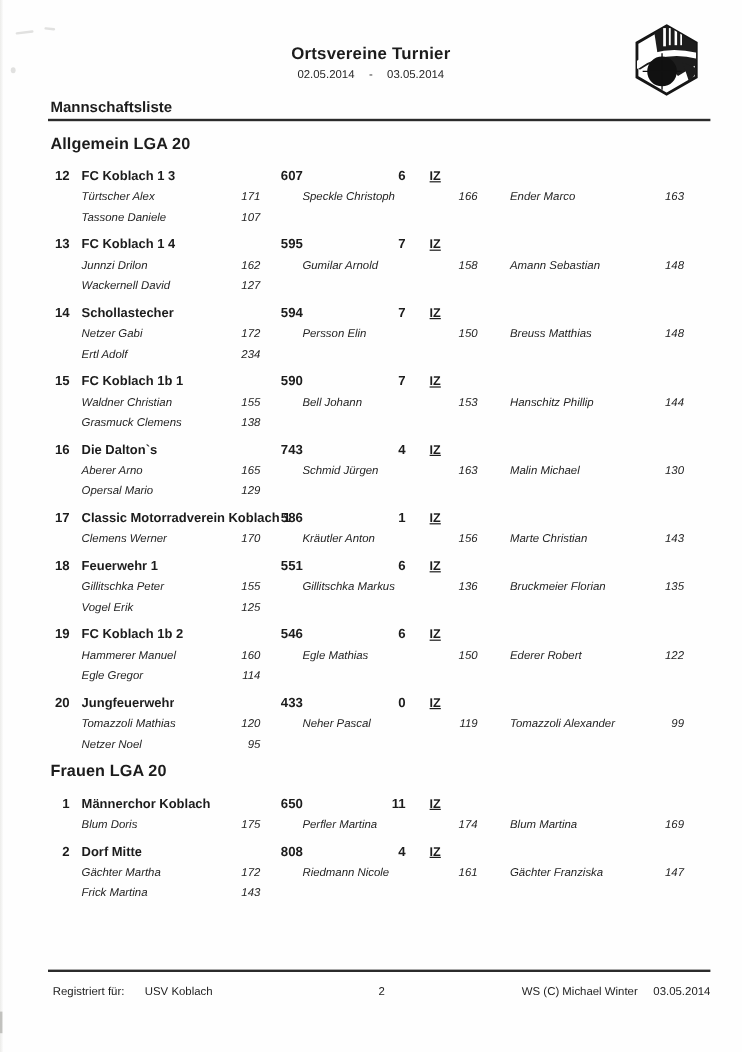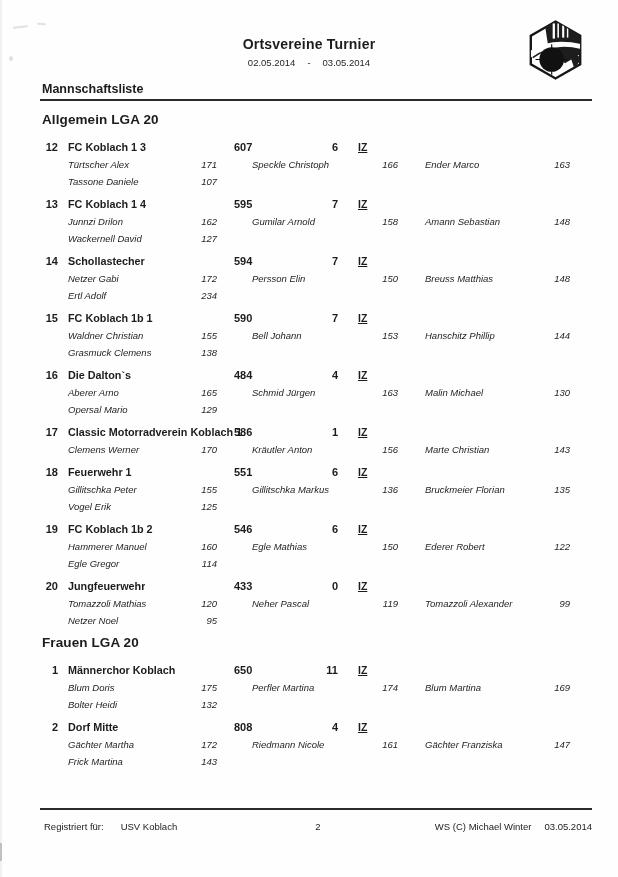--- a/index.html
+++ b/index.html
@@ -189,21 +189,21 @@
     <div class="row p-row">
       <span class="p-name pos1">Grasmuck Clemens</span>
       <span class="p-score spos1">138</span>
     </div>
   </div>
 
   <div class="team-block">
     <div class="row t-row">
       <span class="c-rank">16</span>
       <span class="c-name">Die Dalton`s</span>
-      <span class="c-total">484</span>
+      <span class="c-total">743</span>
       <span class="c-izn">4</span>
       <span class="c-izl">IZ</span>
     </div>
     <div class="row p-row">
       <span class="p-name pos1">Aberer Arno</span>
       <span class="p-score spos1">165</span>
       <span class="p-name pos2">Schmid Jürgen</span>
       <span class="p-score spos2">163</span>
       <span class="p-name pos3">Malin Michael</span>
       <span class="p-score spos3">130</span>
@@ -311,24 +311,20 @@
       <span class="c-izn">11</span>
       <span class="c-izl">IZ</span>
     </div>
     <div class="row p-row">
       <span class="p-name pos1">Blum Doris</span>
       <span class="p-score spos1">175</span>
       <span class="p-name pos2">Perfler Martina</span>
       <span class="p-score spos2">174</span>
       <span class="p-name pos3">Blum Martina</span>
       <span class="p-score spos3">169</span>
-    </div>
-    <div class="row p-row">
-      <span class="p-name pos1">Bolter Heidi</span>
-      <span class="p-score spos1">132</span>
     </div>
   </div>
 
   <div class="team-block">
     <div class="row t-row">
       <span class="c-rank">2</span>
       <span class="c-name">Dorf Mitte</span>
       <span class="c-total">808</span>
       <span class="c-izn">4</span>
       <span class="c-izl">IZ</span>

